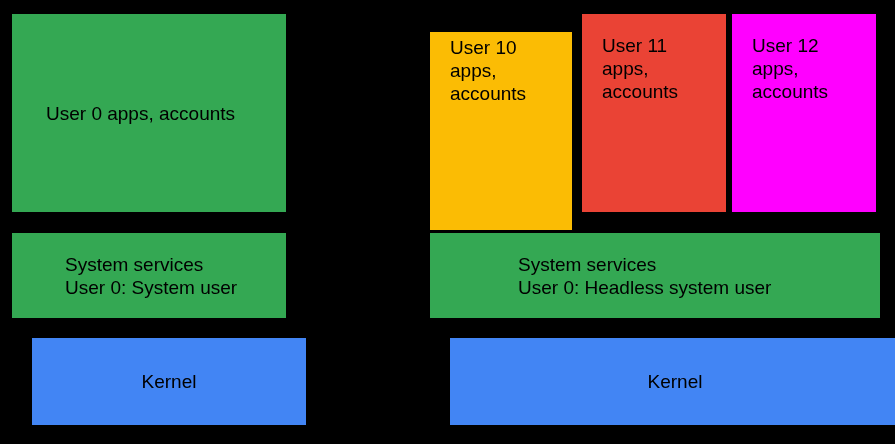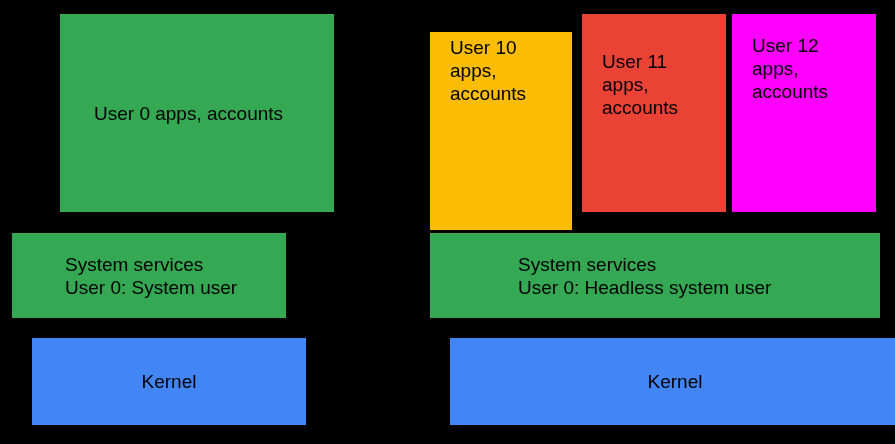--- a/index.html
+++ b/index.html
@@ -19,27 +19,27 @@
     box-sizing: border-box;
     color: #000;
     font-size: 19px;
     line-height: 23px;
   }
   .box .label { white-space: pre-line; }
   .v-center { display: flex; align-items: center; }
   .center-both { display: flex; align-items: center; justify-content: center; margin-left: 20px; }
 
   
-  .left-apps    { left: 12px;  top: 14px;  width: 274px; height: 198px; padding-left: 34px; margin-left: 48px; }
+  .left-apps    { left: 12px;  top: 14px;  width: 274px; height: 198px; padding-left: 34px; }
   .left-system  { left: 12px;  top: 233px; width: 274px; height: 85px;  padding-left: 53px; }
   .left-kernel  { left: 12px;  top: 338px; width: 274px; height: 87px; }
 
   
   .user10-box   { left: 430px; top: 14px;  width: 142px; height: 198px; padding: 4px 0 0 20px; margin-top: 18px; }
-  .user11-box   { left: 582px; top: 14px;  width: 144px; height: 198px; padding: 36px 0 0 20px; }
+  .user11-box   { left: 582px; top: 14px;  width: 144px; height: 198px; padding: 20px 0 0 20px; }
   .user12-box   { left: 732px; top: 14px;  width: 144px; height: 198px; padding: 20px 0 0 20px; }
   .right-system { left: 430px; top: 233px; width: 450px; height: 85px;  padding-left: 88px; }
   .right-kernel { left: 430px; top: 338px; width: 450px; height: 87px; }
 </style>
 </head>
 <body>
 
 <div class="canvas" style="background: rgb(0, 0, 0);">
 
   <div class="box v-center left-apps" style="background: rgb(52, 168, 83);">

